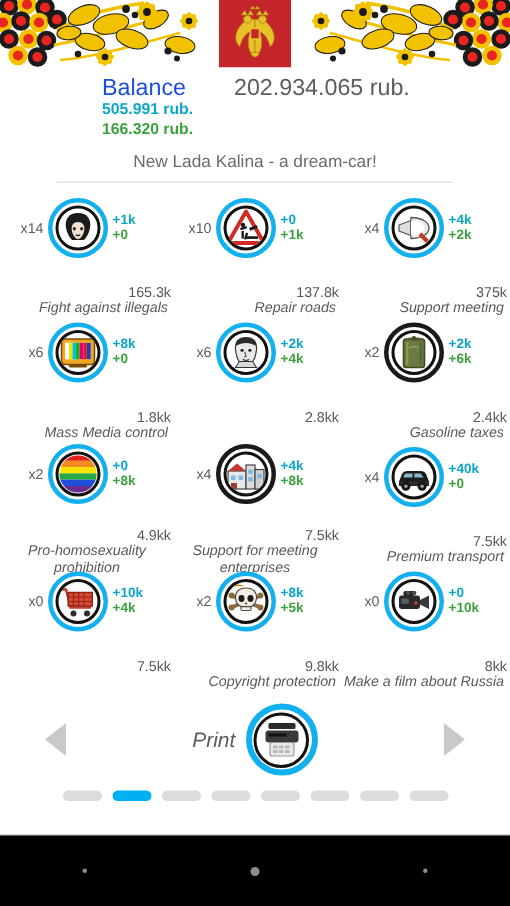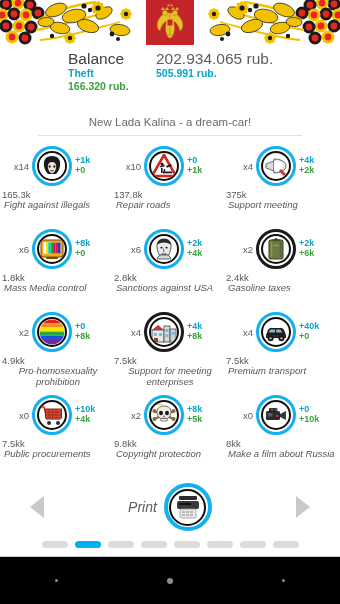--- a/index.html
+++ b/index.html
@@ -32,58 +32,58 @@
   }
   .emblem svg { display:block; }
 
   
   .stats { padding:6px 0 0 0; }
   .row-bal {
     display:flex; align-items:baseline;
     padding-left:68px;
     line-height:1.05;
   }
-  .row-bal .k { width:88px; color:#404040; font-size:15.5px; }
+  .row-bal .k { width:88px; color:#1d4ed8; font-size:15.5px; }
   .row-bal .v { color:#5d5d5d; font-size:15.5px; }
 
   .row-sm {
     display:flex; align-items:baseline;
     padding-left:68px;
     line-height:1.18;
     font-size:10.5px;
     font-weight:bold;
   }
   .row-sm .k { width:88px; }
   .row-sm.theft    .k, .row-sm.theft .v    { color:#0aa5c9; }
   .row-sm.kickback .k, .row-sm.kickback .v { color:#3ba23e; }
 
   .tagline {
     text-align:center;
     color:#6b6b6b;
     font-size:11.5px;
-    margin-top:24px;
+    margin-top:10px;
   }
   .divider {
     height:1px; background:#e2e2e2;
     margin:7px 38px 0 38px;
   }
 
   
   .grid {
     display:grid;
     grid-template-columns:repeat(3,1fr);
     row-gap:0px;
     padding:8px 2px 0 2px;
   }
   .cell {
     position:relative;
     height:83px;
     display:flex;
     flex-direction:column;
-    align-items:flex-start;
+    align-items:flex-end;
   }
   .iconrow {
     display:flex;
     align-items:center;
     justify-content:center;
     height:44px;
     width:100%;
   }
   .mult {
     font-size:9.5px;
@@ -116,21 +116,21 @@
     line-height:1.1;
     font-size:9px;
     font-weight:bold;
   }
   .gains .a { color:#0aa5c9; display:block; }
   .gains .b { color:#3ba23e; display:block; }
 
   .amount {
     font-size:9.5px;
     color:#585858;
-    margin-top:1px;
+    margin-top:16px;
   }
   .label {
     font-size:9.5px;
     color:#585858;
     font-style:italic;
     text-align:center;
     line-height:1.12;
     padding:0 2px;
   }
 
@@ -367,21 +367,20 @@
     </svg>
   </div>
 </div>
 
 <div class="stats">
   <div class="row-bal">
     <span class="k">Balance</span>
     <span class="v">202.934.065 rub.</span>
   </div>
   <div class="row-sm theft">
-    <span class="k">Theft</span>
     <span class="v">505.991 rub.</span>
   </div>
   <div class="row-sm kickback">
     <span class="v">166.320 rub.</span>
   </div>
   <div class="tagline">New Lada Kalina - a dream-car!</div>
   <div class="divider"></div>
 </div>
 
 <div class="grid" id="grid">
@@ -500,21 +499,20 @@
               <path d="M8.5 19 L6 23 L20 23 L17.5 19 Z" fill="#d8d8d8" stroke="#333" stroke-width="0.7"></path>
             </svg>
           </div>
         </div>
         <span class="gains">
           <span class="a">+2k</span>
           <span class="b">+4k</span>
         </span>
       </div>
       <div class="amount">2.8kk</div>
-      <div class="label">Sanctions against USA</div>
     </div>
     <div class="cell">
       <div class="iconrow">
         <span class="mult">x2</span>
         <div class="bubble dark">
           <div class="inner">
             <svg width="26" height="26" viewBox="0 0 26 26">
               <rect x="6" y="4" width="14" height="19" rx="1.8" fill="#6b7a42" stroke="#3e4a20" stroke-width="1.1"></rect>
               <path d="M8.5 6 L8.5 21" stroke="#889a55" stroke-width="1.6"></path>
               <path d="M17.5 6 L17.5 21" stroke="#55623a" stroke-width="1.4"></path>
@@ -635,21 +633,20 @@
               <circle cx="19" cy="21" r="2" fill="#2b2b2b"></circle>
             </svg>
           </div>
         </div>
         <span class="gains">
           <span class="a">+10k</span>
           <span class="b">+4k</span>
         </span>
       </div>
       <div class="amount">7.5kk</div>
-      <div class="label">Public procurements</div>
     </div>
     <div class="cell">
       <div class="iconrow">
         <span class="mult">x2</span>
         <div class="bubble">
           <div class="inner">
             <svg width="26" height="26" viewBox="0 0 26 26">
               <path d="M3 17 L23 9" stroke="#8a6a3a" stroke-width="2.4"></path>
               <path d="M3 9 L23 17" stroke="#8a6a3a" stroke-width="2.4"></path>
               <circle cx="3.4" cy="9" r="2" fill="#8a6a3a"></circle>

